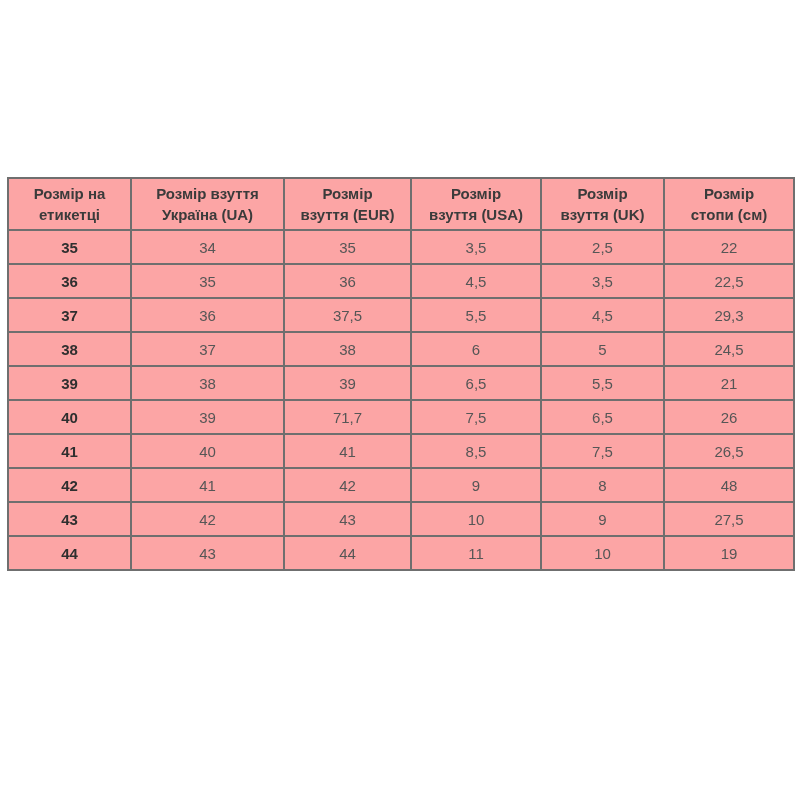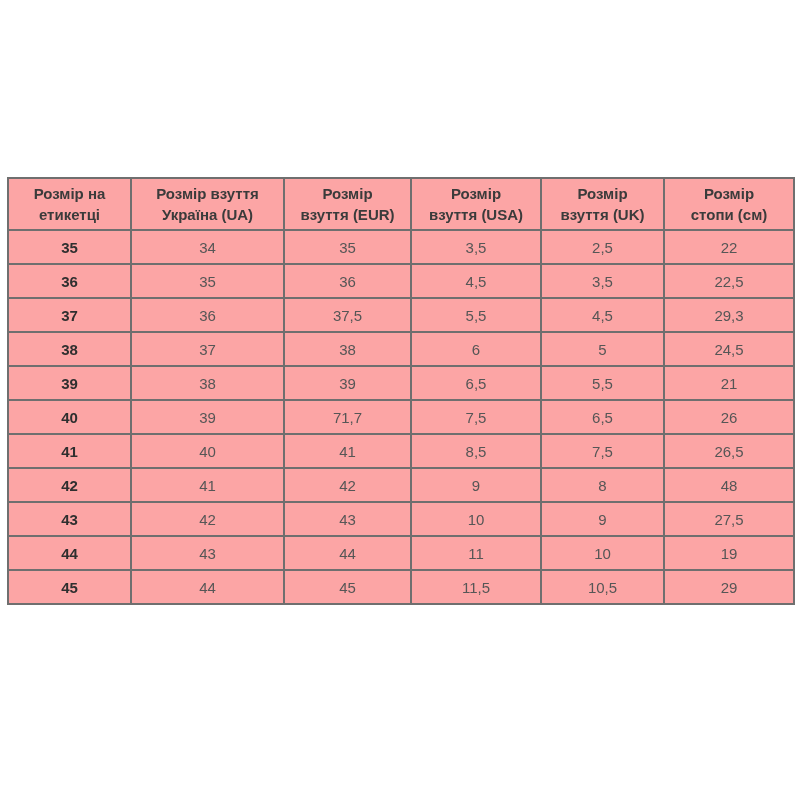--- a/index.html
+++ b/index.html
@@ -150,23 +150,15 @@
           <td>27,5</td>
         </tr>
         <tr>
           <td class="first-col">44</td>
           <td>43</td>
           <td>44</td>
           <td>11</td>
           <td>10</td>
           <td>19</td>
         </tr>
-        <tr>
-          <td class="first-col">45</td>
-          <td>44</td>
-          <td>45</td>
-          <td>11,5</td>
-          <td>10,5</td>
-          <td>29</td>
-        </tr>
       </tbody>
   </table>
 </div>
 
 </body></html>

